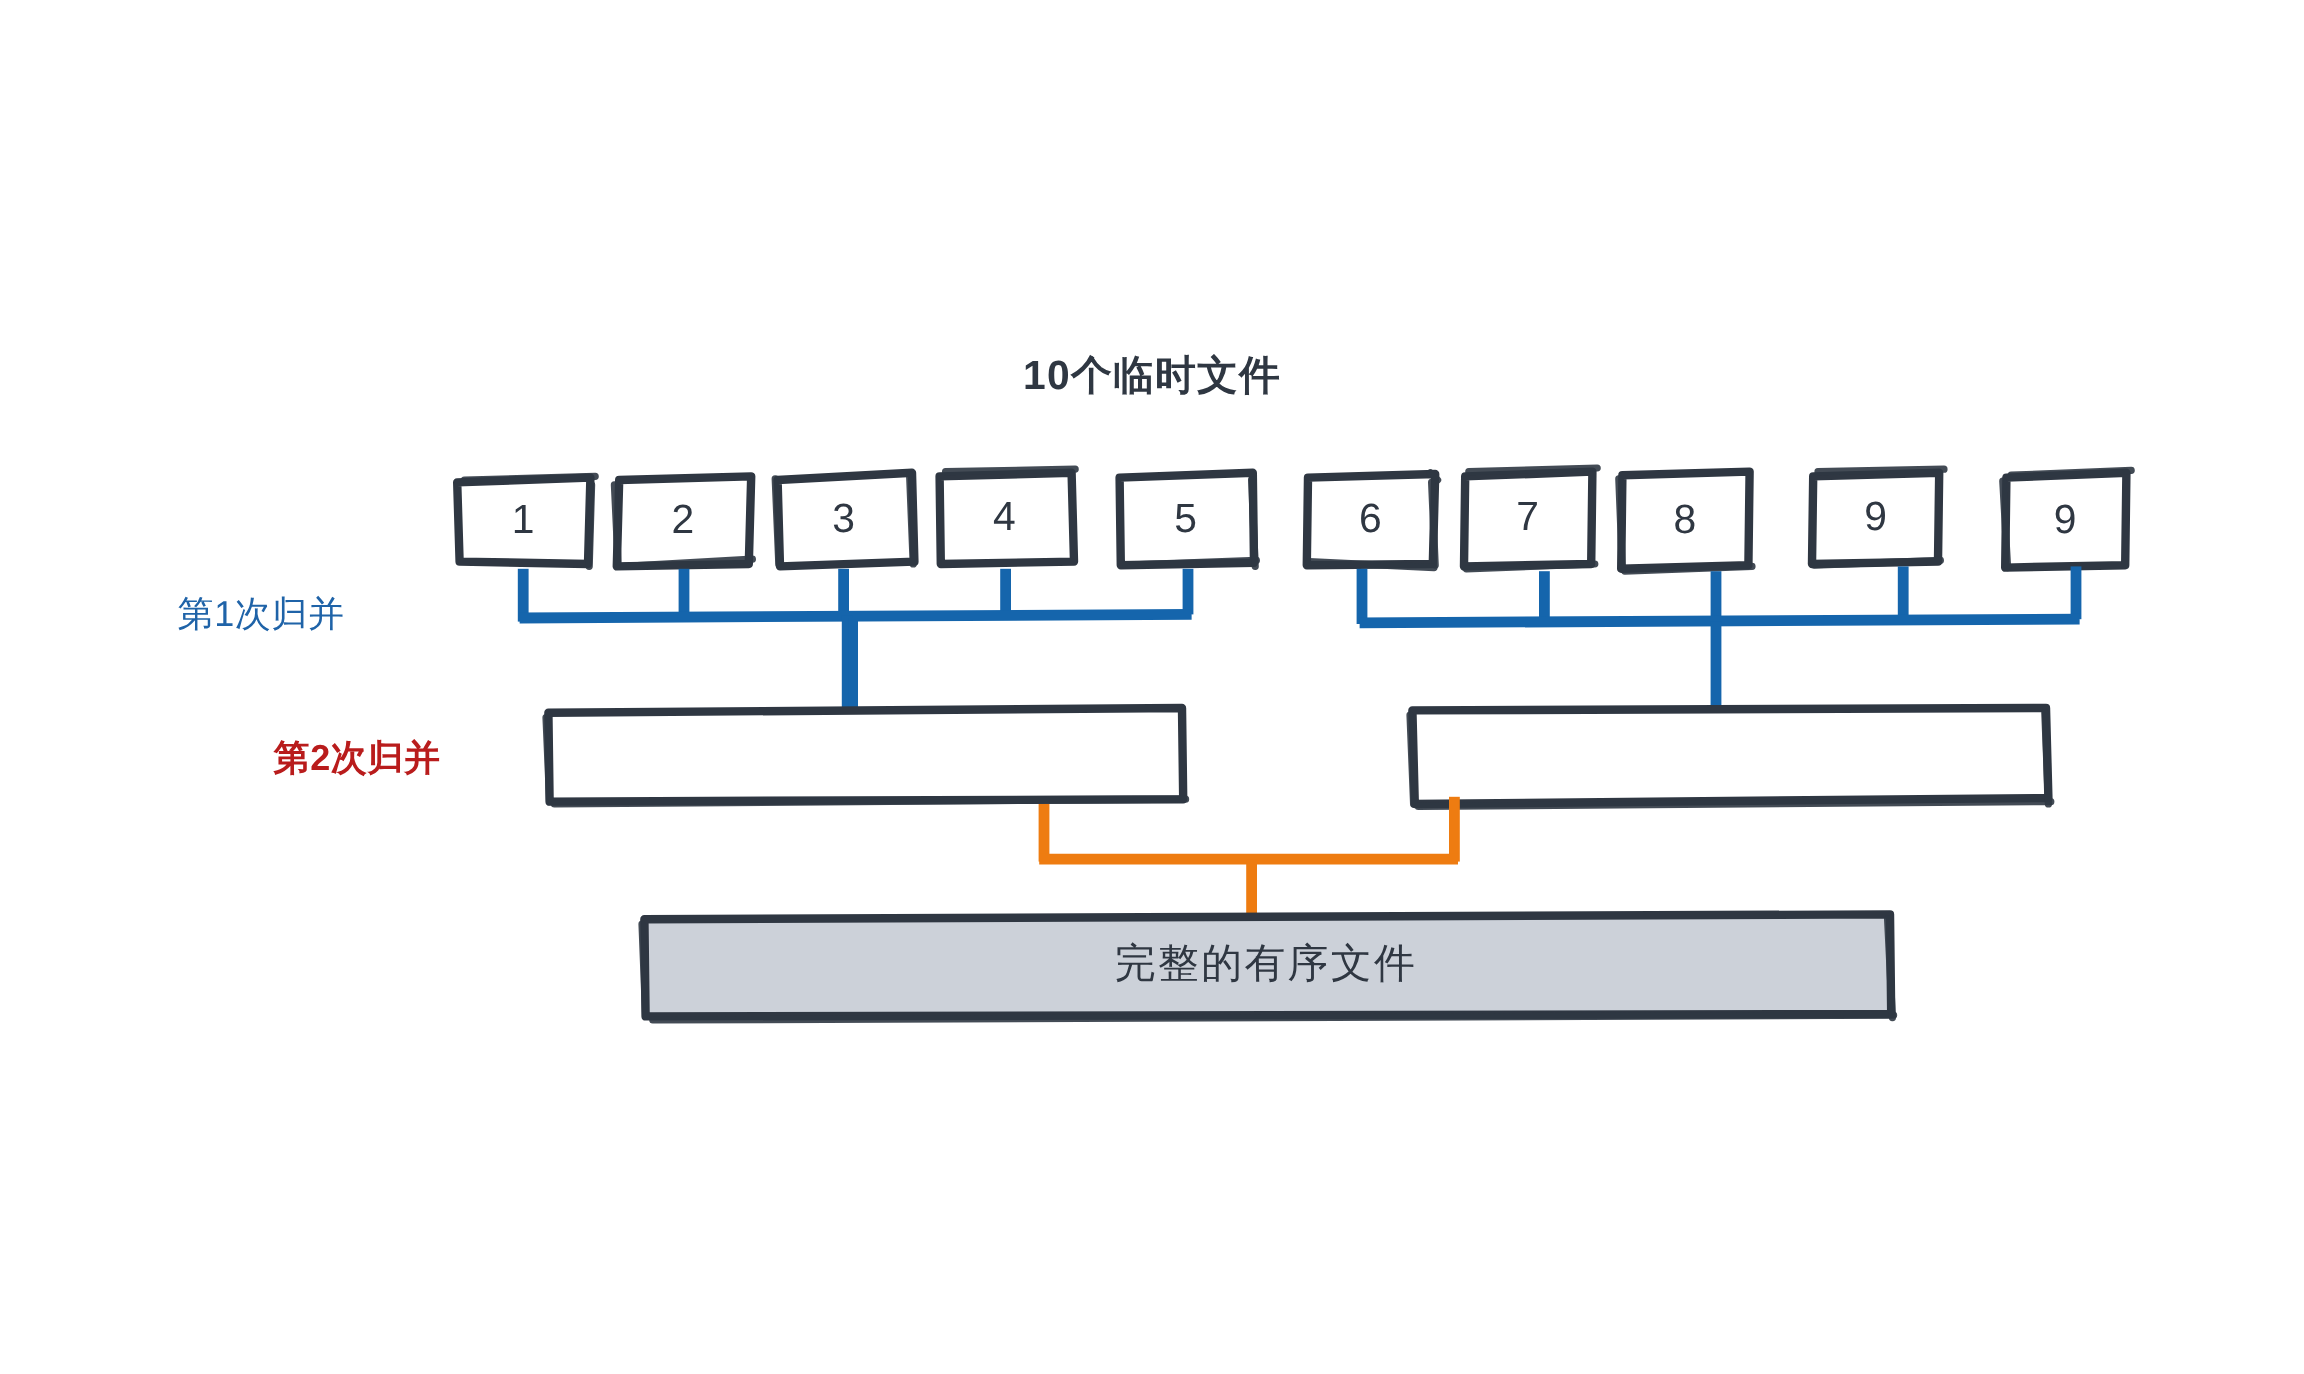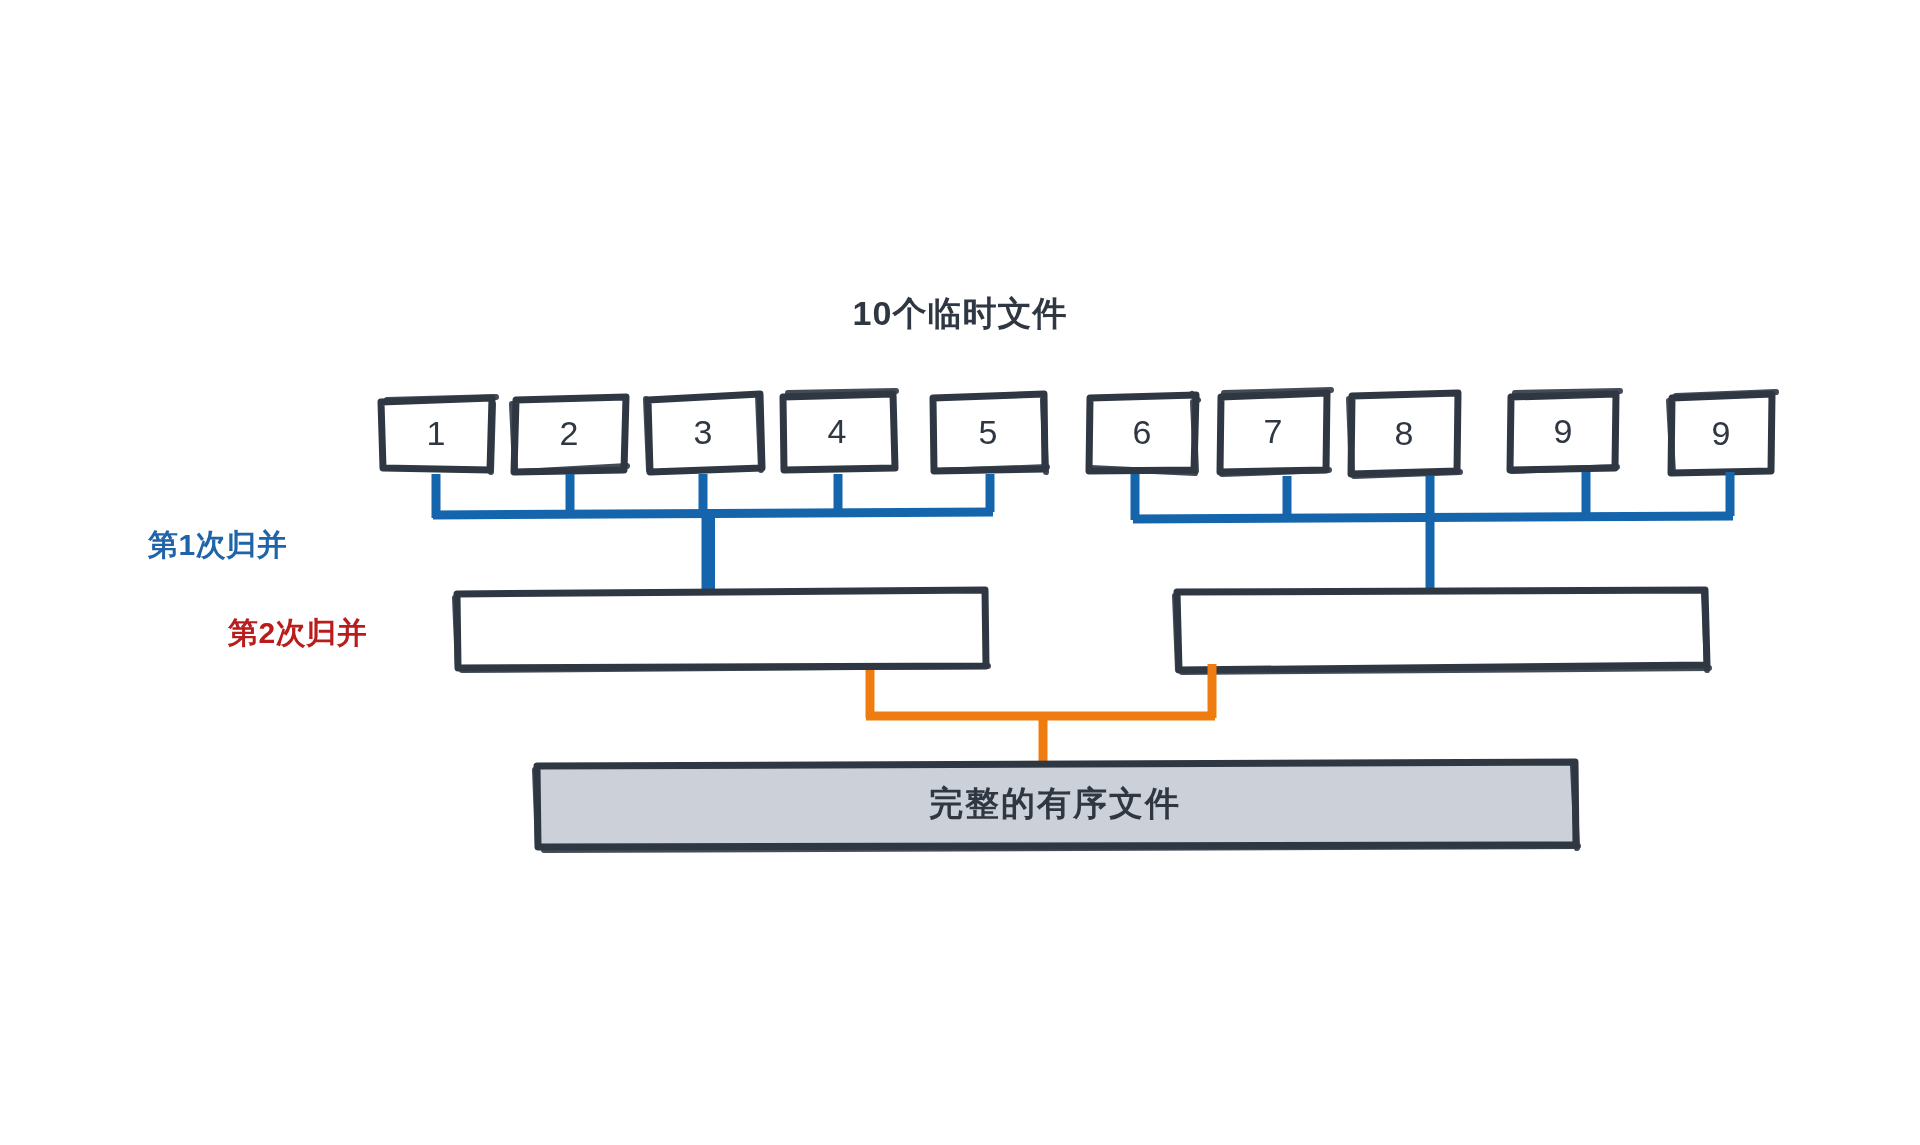--- a/index.html
+++ b/index.html
@@ -56,42 +56,41 @@
     font-weight: 400;
     color: #2f3742;
     text-align: center;
     line-height: 1;
   }
 
   #label-merge-1 {
     left: 148px;
     top: 498px;
     font-size: 30px;
-    font-weight: 700;
+    font-weight: 400;
     color: #1f63a8;
     letter-spacing: 0.5px;
-    margin-top: 32px;
   }
 
   #label-merge-2 {
     left: 228px;
     top: 618px;
     font-size: 30px;
     font-weight: 700;
     color: #b91c1c;
     letter-spacing: 0.5px;
   }
 
   #final-box-label {
     left: 535px;
     top: 786px;
     width: 1040px;
     text-align: center;
     font-size: 34px;
-    font-weight: 700;
+    font-weight: 400;
     color: #2f3742;
     letter-spacing: 2px;
   }
 
   
   #brand {
     position: absolute;
     left: 1650px;
     top: 1018px;
     display: flex;

